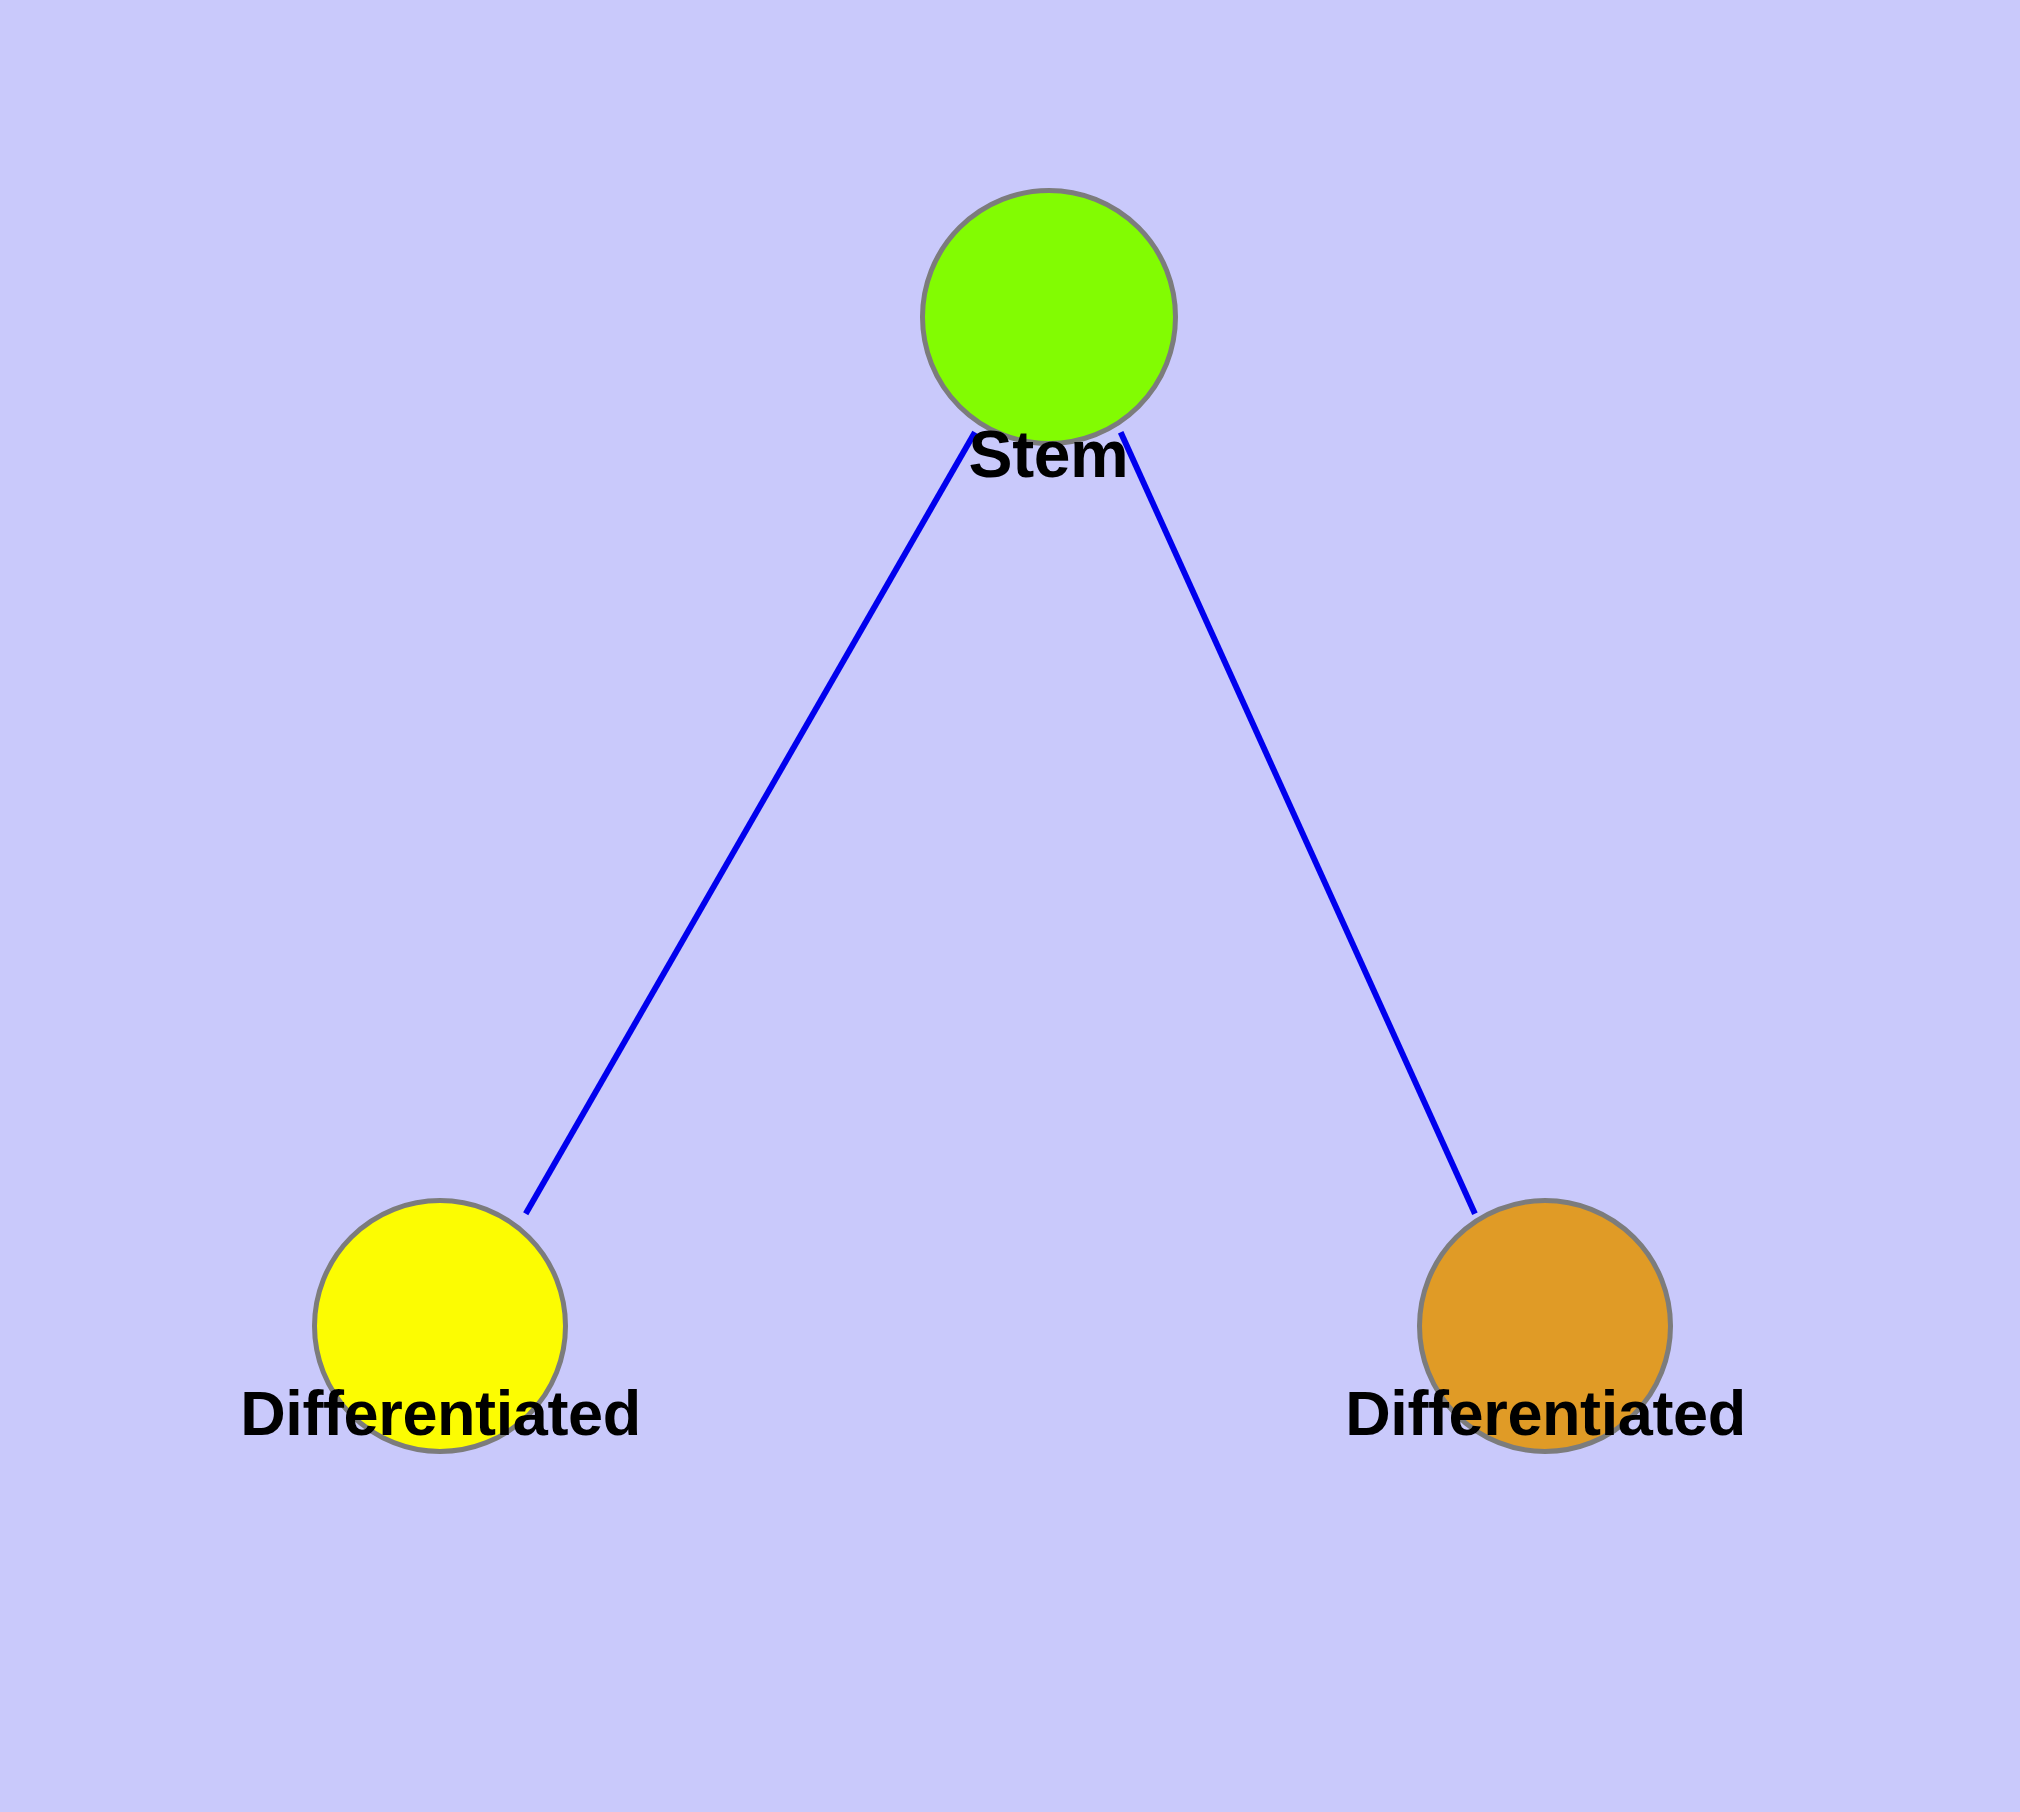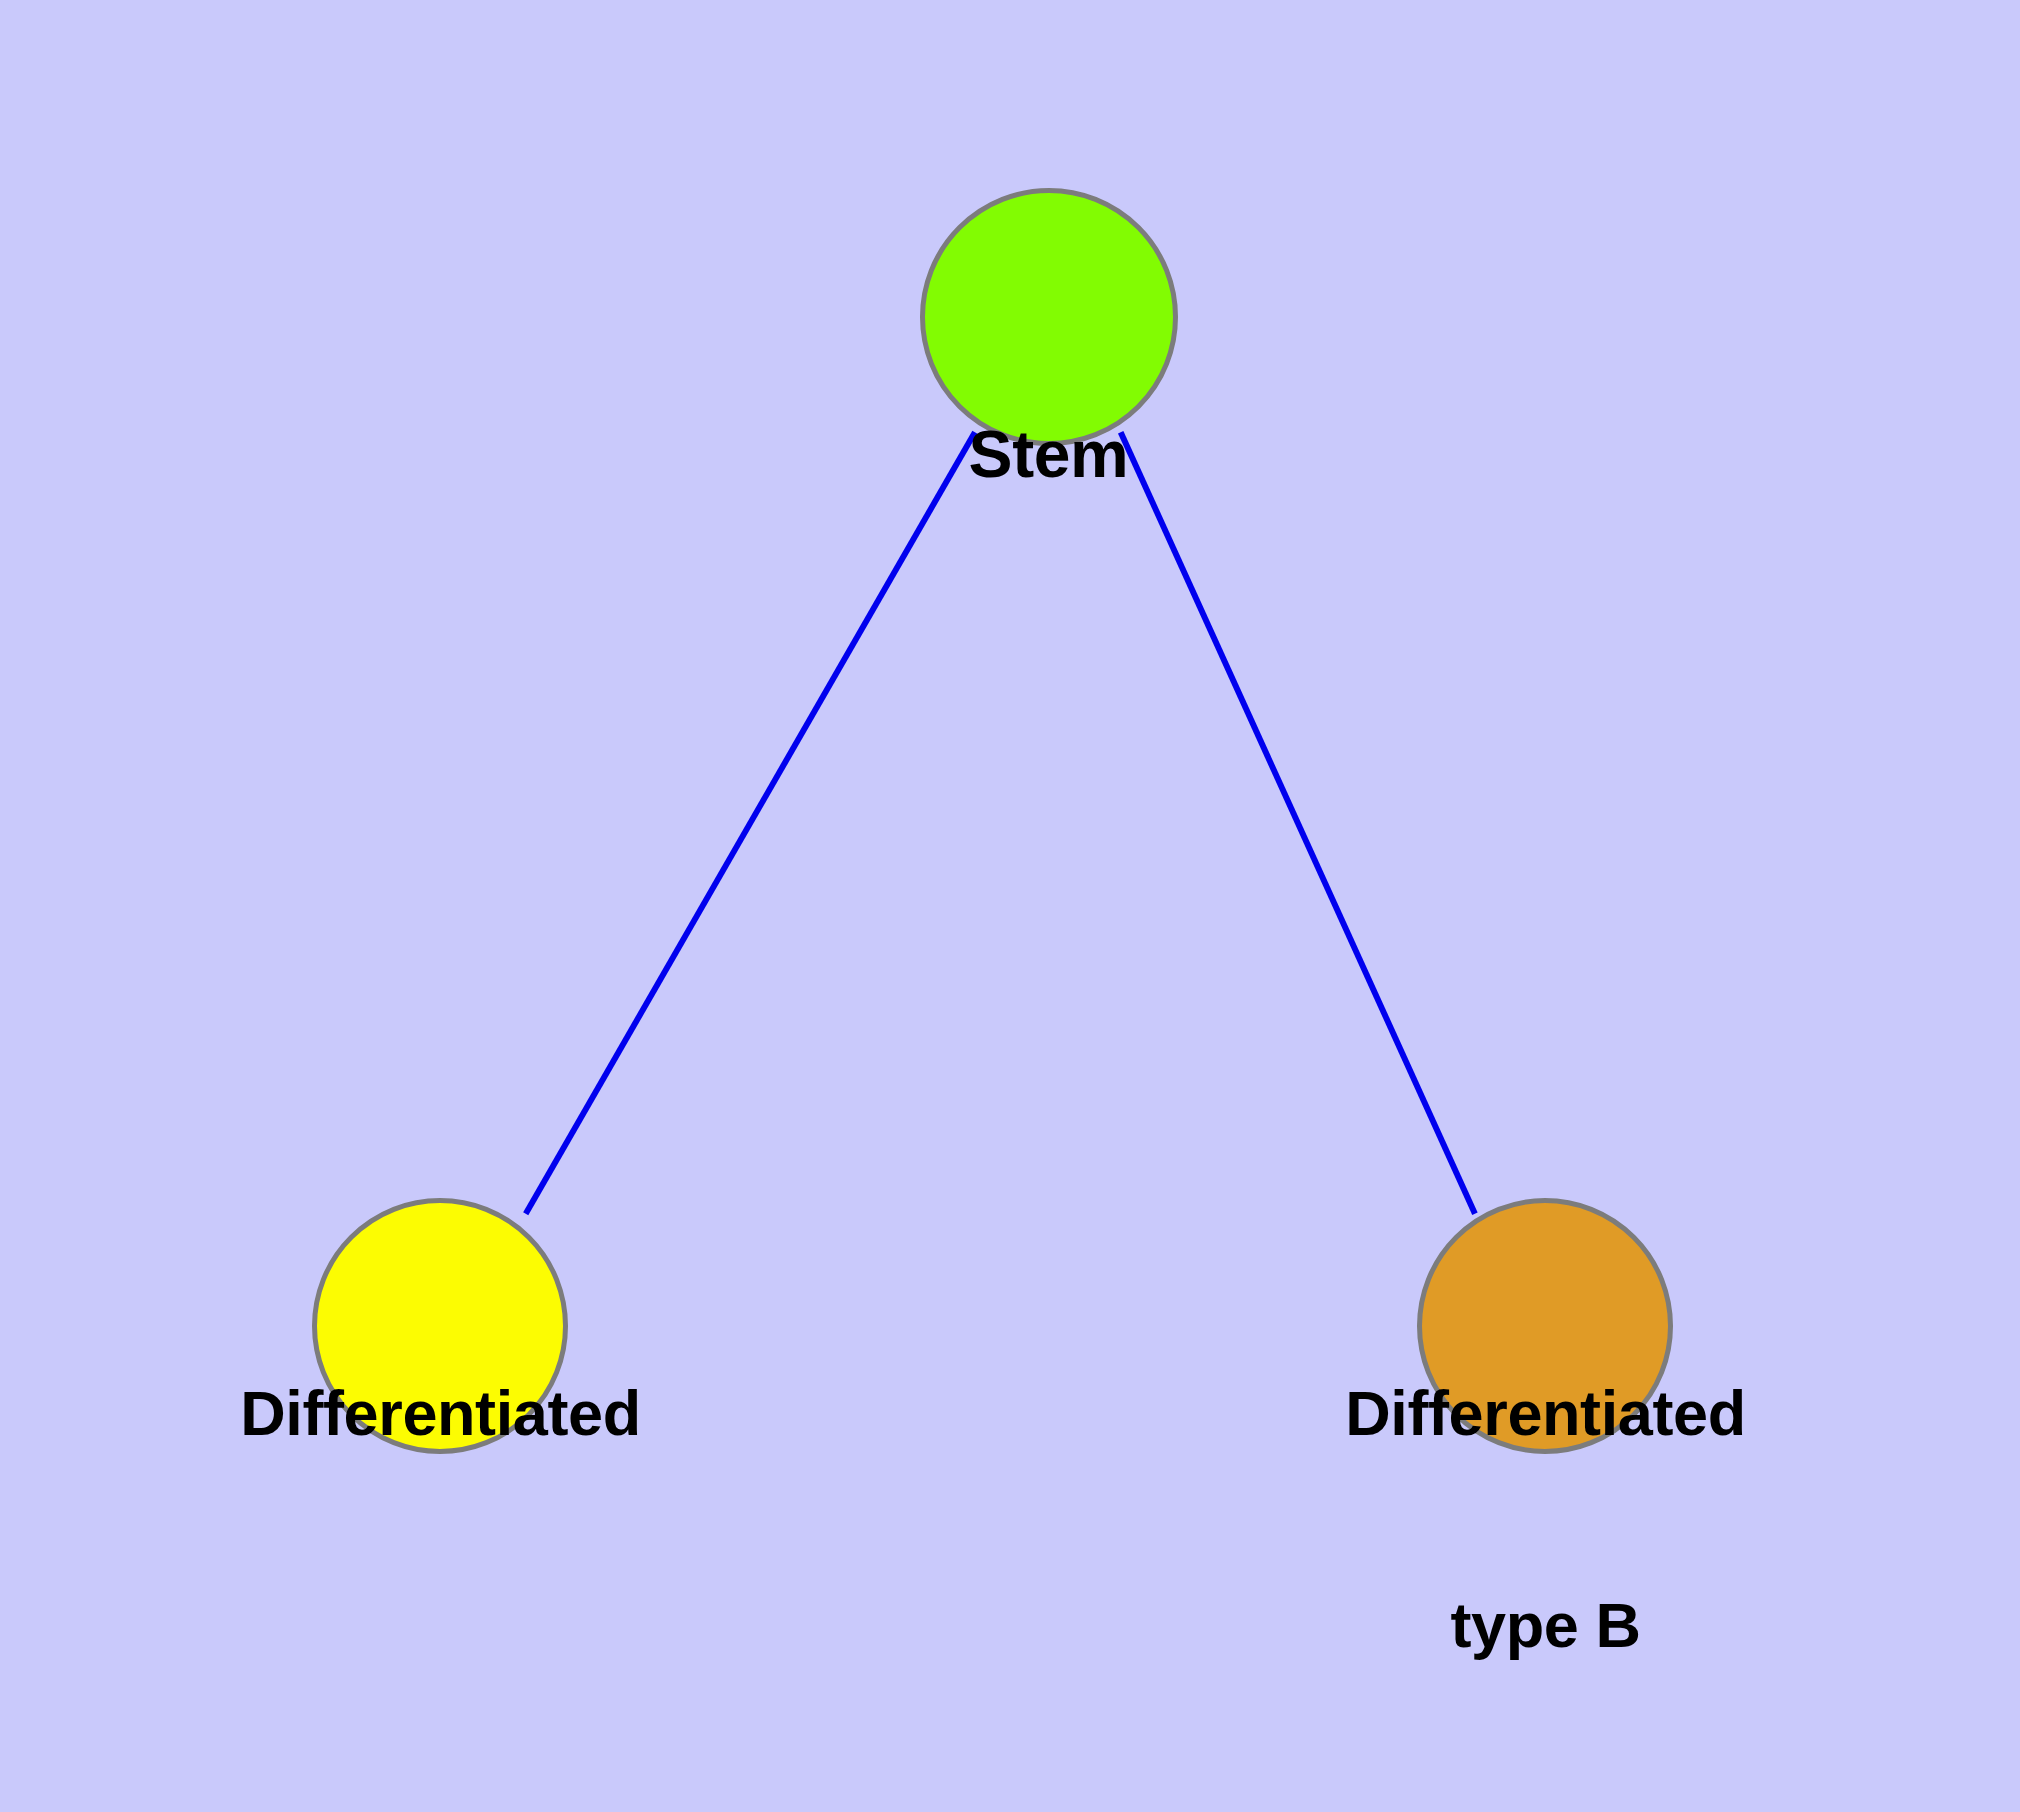--- a/index.html
+++ b/index.html
@@ -106,17 +106,16 @@
   <div class="node-label" id="label-stem">
     <div>Stem</div>
   </div>
 
   <div class="node-label" id="label-diff-a">
     <div>Differentiated</div>
   </div>
 
   <div class="node-label" id="label-diff-b">
     <div>Differentiated</div>
-    <div>type B</div>
   </div>
 
 </div>
 
 
 </body></html>

